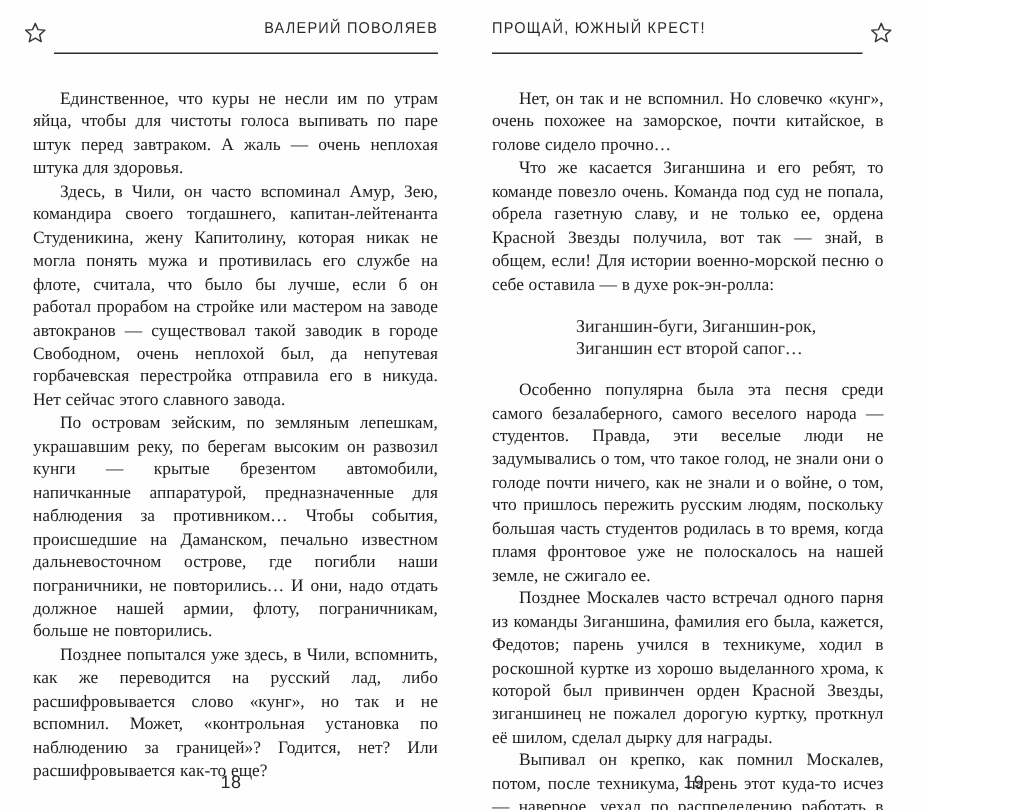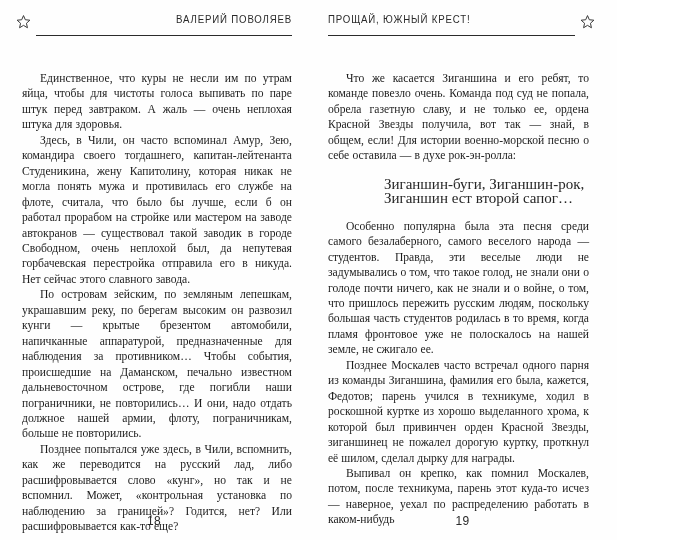--- a/index.html
+++ b/index.html
@@ -71,38 +71,38 @@
     width: 15px;
     height: 15px;
     color: #3a3a3a;
   }
   .star-left  { left: -6px; }
   .star-right { right: -6px; }
   .star svg { display: block; width: 15px; height: 15px; }
 
   
   .col {
-    margin-top: 17px;
+    margin-top: 4px;
     font-family: Liberation Serif, serif;
   }
   p.para {
     margin: 0;
     font-size: 11.6px;
     line-height: 15.45px;
     text-align: justify;
     text-indent: 18px;
     hyphens: manual;
     word-spacing: 0.02em;
   }
   p.para + p.para { margin-top: 0; }
 
   .verse {
     margin: 13px 0 13px 0;
     padding-left: 56px;
-    font-size: 15px;
+    font-size: 12px;
     line-height: 14.5px;
     color: #262626;
   }
   .verse div { white-space: nowrap; }
 
   .folio {
     position: absolute;
     bottom: 12px;
     left: 0;
     right: 0;
@@ -146,20 +146,21 @@
       <div class="runhead-rule"></div>
       <div class="runhead-title">ПРОЩАЙ,  ЮЖНЫЙ КРЕСТ!</div>
       <span class="star star-right">
         <svg viewBox="0 0 24 24" fill="none" stroke="#3a3a3a" stroke-width="1.6" stroke-linejoin="round">
           <polygon points="12,2.5 14.9,9.2 22.2,9.9 16.7,14.8 18.3,22 12,18.2 5.7,22 7.3,14.8 1.8,9.9 9.1,9.2"></polygon>
         </svg>
       </span>
     </div>
 
     <div class="col">
+      <p class="para">Нет, он так и не вспомнил. Но словечко «кунг», очень похожее на заморское, почти китайское, в голове сидело прочно…</p>
       <p class="para">Что же касается Зиганшина и его ребят, то команде повезло очень. Команда под суд не попала, обрела газетную славу, и не только ее, ордена Красной Звезды получила, вот так — знай, в общем, если! Для истории военно-морской песню о себе оставила — в духе рок-эн-ролла:</p>
 
       <div class="verse">
         <div>Зиганшин-буги, Зиганшин-рок,</div>
         <div>Зиганшин ест второй сапог…</div>
       </div>
 
       <p class="para">Особенно популярна была эта песня среди самого безалаберного, самого веселого народа — студентов. Правда, эти веселые люди не задумывались о том, что такое голод, не знали они о голоде почти ничего, как не знали и о войне, о том, что пришлось пережить русским людям, поскольку большая часть студентов родилась в то время, когда пламя фронтовое уже не полоскалось на нашей земле, не сжигало ее.</p>
       <p class="para">Позднее Москалев часто встречал одного парня из команды Зиганшина, фамилия его была, кажется, Федотов; парень учился в техникуме, ходил в роскошной куртке из хорошо выделанного хрома, к которой был привинчен орден Красной Звезды, зиганшинец не пожалел дорогую куртку, проткнул её шилом, сделал дырку для награды.</p>
       <p class="para">Выпивал он крепко, как помнил Москалев, потом, после техникума, парень этот куда-то исчез — наверное, уехал по распределению работать в каком-нибудь</p>

